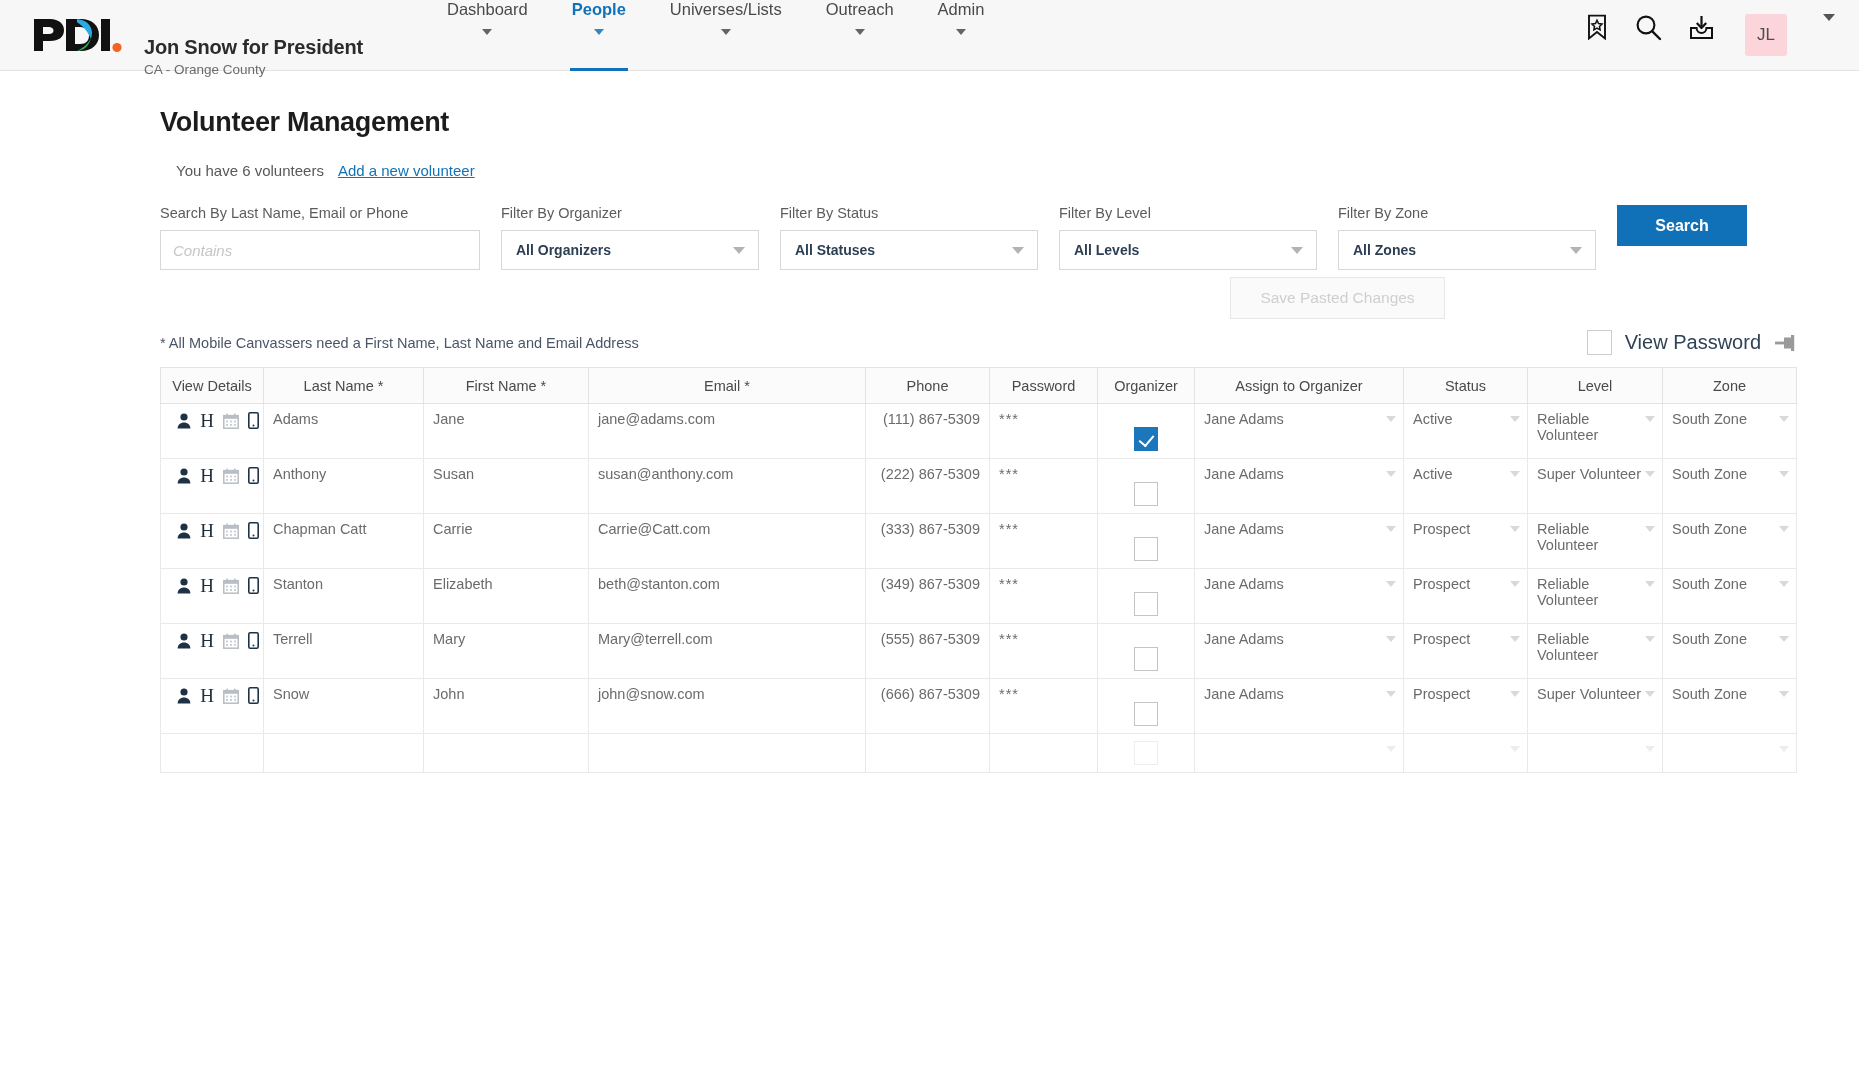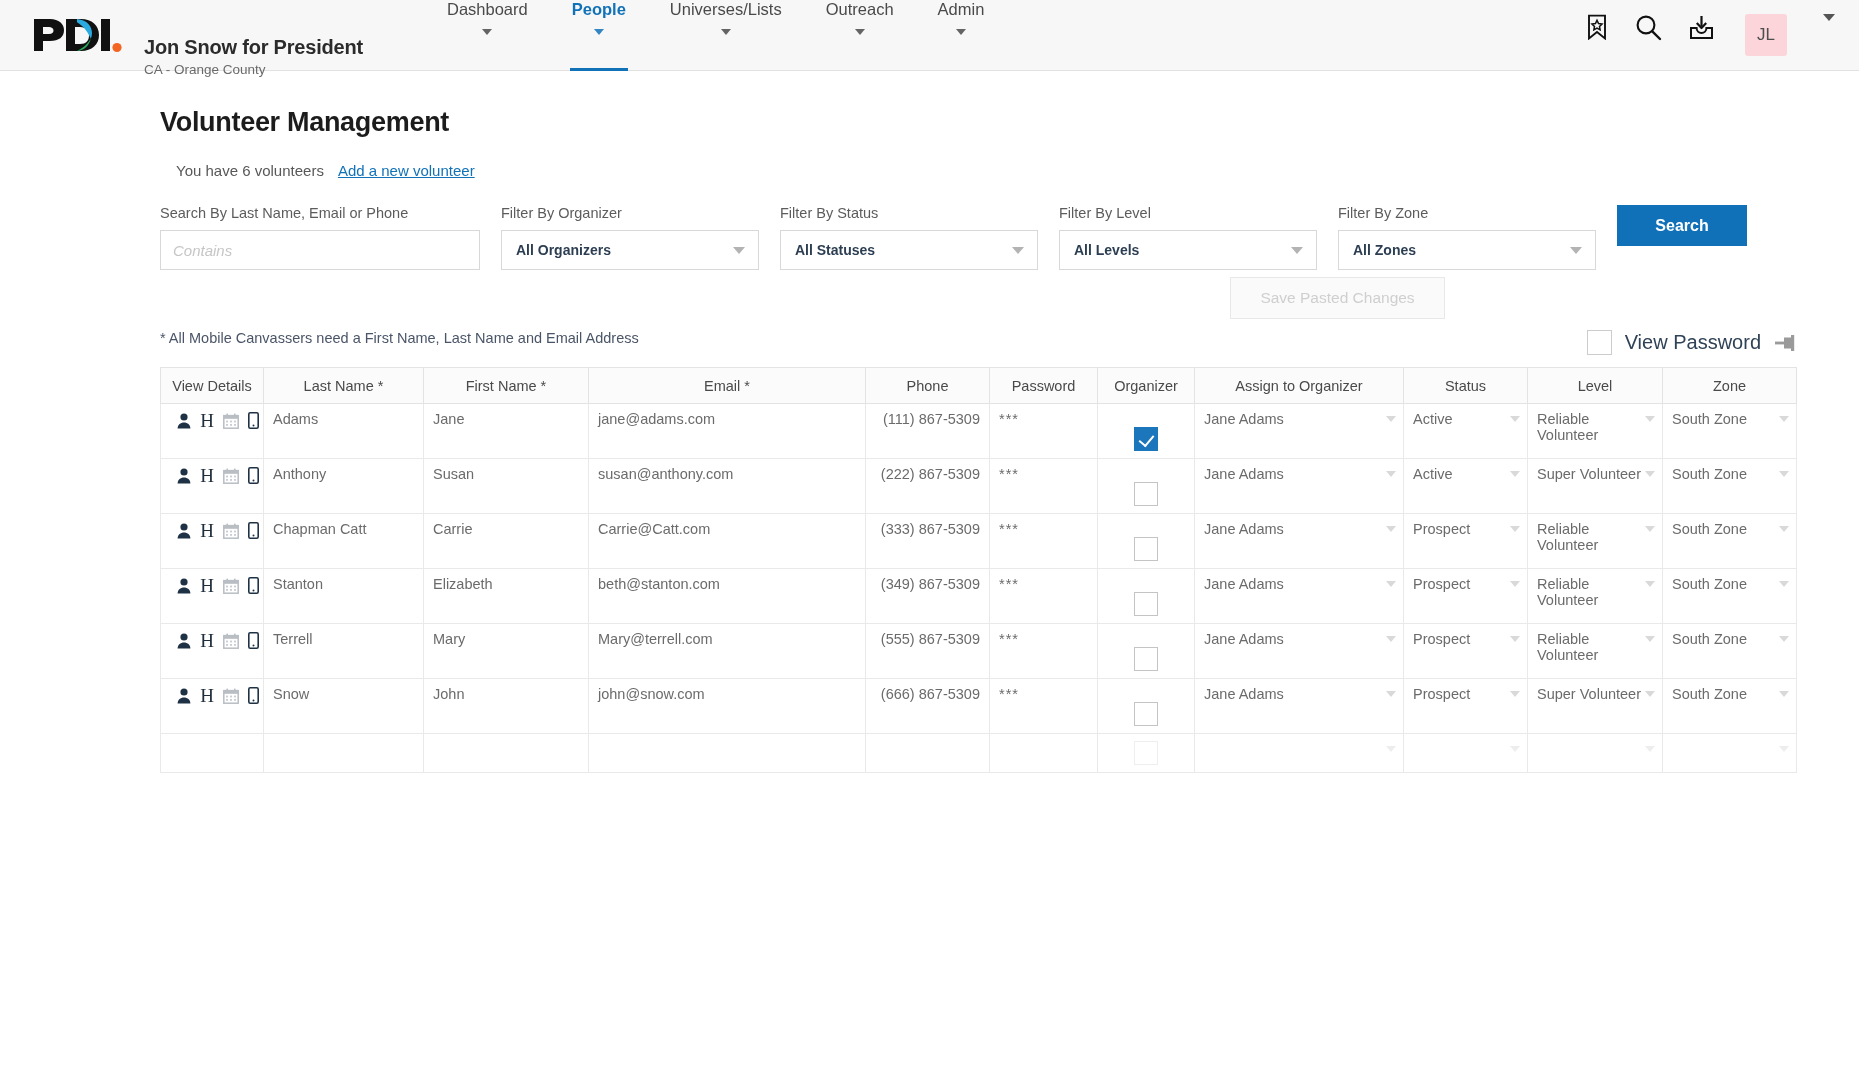--- a/index.html
+++ b/index.html
@@ -160,21 +160,21 @@
     font-size: 16px; font-weight: bold;
     display: flex; align-items: center; justify-content: center;
     cursor: pointer;
     border: none;
     font-family: "Liberation Sans", sans-serif;
   }
 
   
   .note-row {
     margin-top: 60px;
-    display: flex; 
+    display: flex; align-items: center;
     width: 1636px;
   }
   .note {
     font-size: 14.5px; color: #4a5568;
   }
   .vp-wrap { margin-left: auto; display: flex; align-items: center; gap: 13px; }
   .vp-box {
     width: 25px; height: 25px;
     border: 1px solid #ccc; background: #fff;
     cursor: pointer;

